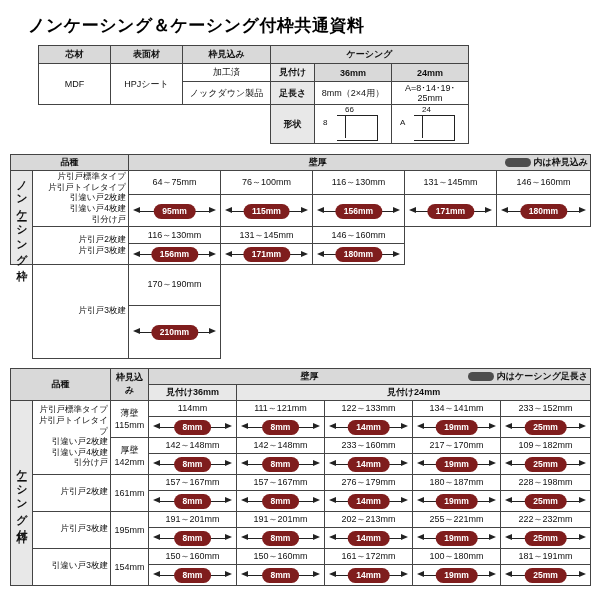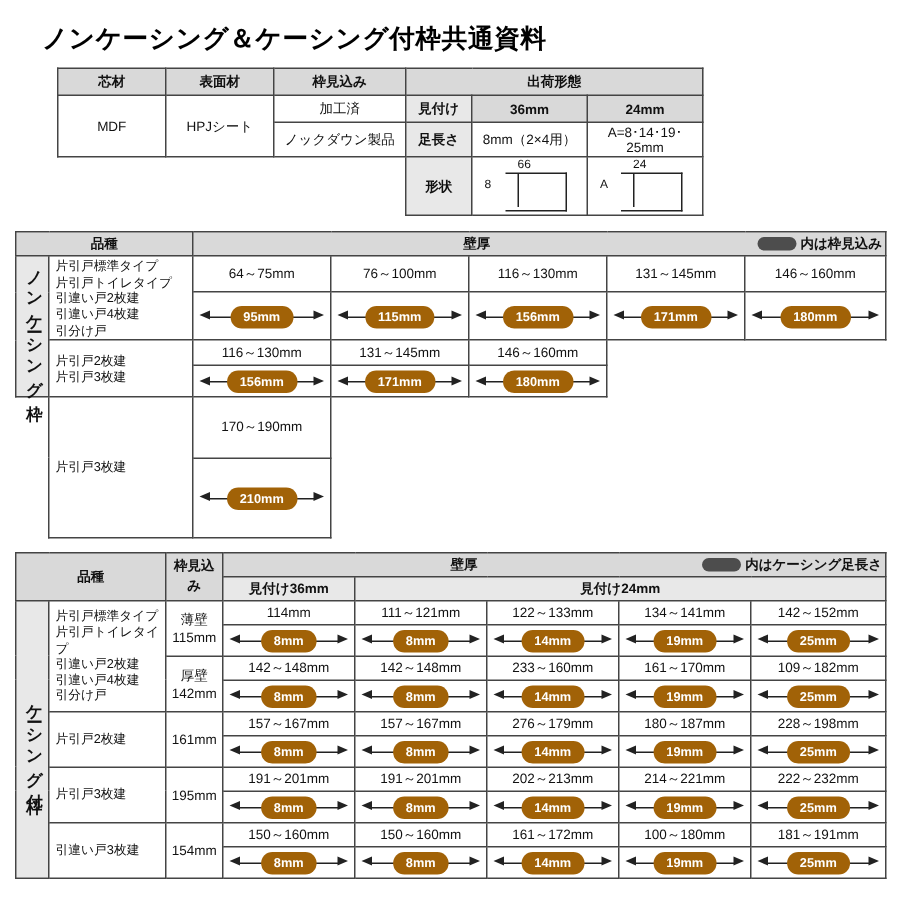--- a/index.html
+++ b/index.html
@@ -28,35 +28,35 @@
   .hdr2{background:#e8e8e8;font-weight:bold;}
   .vert{
     writing-mode:vertical-rl;
     text-orientation:upright;
     font-weight:bold;
     font-size:11px;
     letter-spacing:2px;
     background:#e8e8e8;
     white-space:nowrap;
   }
-  .spec{font-size:8.5px;line-height:1.25;text-align:left;padding-left:4px;}
+  .spec{font-size:8.5px;line-height:1.25;text-align:right;padding-left:4px;font-family:Liberation Mono, monospace;}
   
   .arrowwrap{position:relative;height:15px;margin:2px 2px 1px 2px;}
   .aline{
     position:absolute;left:6px;right:6px;top:7px;height:1px;background:#222;
   }
   .aL,.aR{
     position:absolute;top:3.5px;width:0;height:0;
     border-top:3.5px solid transparent;border-bottom:3.5px solid transparent;
   }
   .aL{left:0;border-right:7px solid #222;}
   .aR{right:0;border-left:7px solid #222;}
   .cap{
     position:absolute;left:50%;top:0px;transform:translateX(-50%);
-    background:#a16207;color:#fff;font-size:8.5px;line-height:15px;
+    background:#7f1d1d;color:#fff;font-size:8.5px;line-height:15px;
     height:15px;padding:0 9px;border-radius:8px;white-space:nowrap;
     font-weight:bold;
   }
   .note{
     display:inline-block;font-size:9px;vertical-align:middle;
   }
   .noteswatch{
     display:inline-block;width:26px;height:9px;background:#4d4d4d;border-radius:5px;
     vertical-align:middle;margin-right:3px;
   }
@@ -91,21 +91,21 @@
         <col style="width:88px">
       <col style="width:44px">
         <col style="width:77px">
         <col style="width:77px">
     </colgroup>
     <tbody>
         <tr>
       <td class="hdr">芯材</td>
       <td class="hdr">表面材</td>
       <td class="hdr">枠見込み</td>
-      <td class="hdr" colspan="3">出荷形態</td>
+      <td class="hdr" colspan="3">ケーシング</td>
     </tr>
     <tr>
       <td rowspan="2">MDF</td>
       <td rowspan="2">HPJシート</td>
       <td>加工済</td>
       <td class="hdr2">見付け</td>
       <td class="hdr">36mm</td>
       <td class="hdr">24mm</td>
     </tr>
     <tr>
@@ -297,21 +297,21 @@
 片引戸トイレタイプ
 引違い戸2枚建
 引違い戸4枚建
 引分け戸</td>
       <td rowspan="2" style="white-space:pre-line">薄壁
 115mm</td>
       <td>114mm</td>
       <td>111～121mm</td>
       <td>122～133mm</td>
       <td>134～141mm</td>
-      <td>142～152mm</td>
+      <td>233～152mm</td>
     </tr>
     <tr>
       <td>
             <div class="arrowwrap">
               <div class="aL"></div>
               <div class="aline"></div>
               <div class="aR"></div>
               <div class="cap">8mm</div>
             </div>
           </td>
@@ -348,21 +348,21 @@
             </div>
           </td>
     </tr>
 
     <tr>
       <td rowspan="2" style="white-space:pre-line">厚壁
 142mm</td>
       <td>142～148mm</td>
       <td>142～148mm</td>
       <td>233～160mm</td>
-      <td>161～170mm</td>
+      <td>217～170mm</td>
       <td>109～182mm</td>
     </tr>
     <tr>
       <td>
             <div class="arrowwrap">
               <div class="aL"></div>
               <div class="aline"></div>
               <div class="aR"></div>
               <div class="cap">8mm</div>
             </div>
@@ -452,21 +452,21 @@
             </div>
           </td>
     </tr>
 
     <tr>
       <td class="spec" rowspan="2">片引戸3枚建</td>
       <td rowspan="2">195mm</td>
       <td>191～201mm</td>
       <td>191～201mm</td>
       <td>202～213mm</td>
-      <td>214～221mm</td>
+      <td>255～221mm</td>
       <td>222～232mm</td>
     </tr>
     <tr>
       <td>
             <div class="arrowwrap">
               <div class="aL"></div>
               <div class="aline"></div>
               <div class="aR"></div>
               <div class="cap">8mm</div>
             </div>

